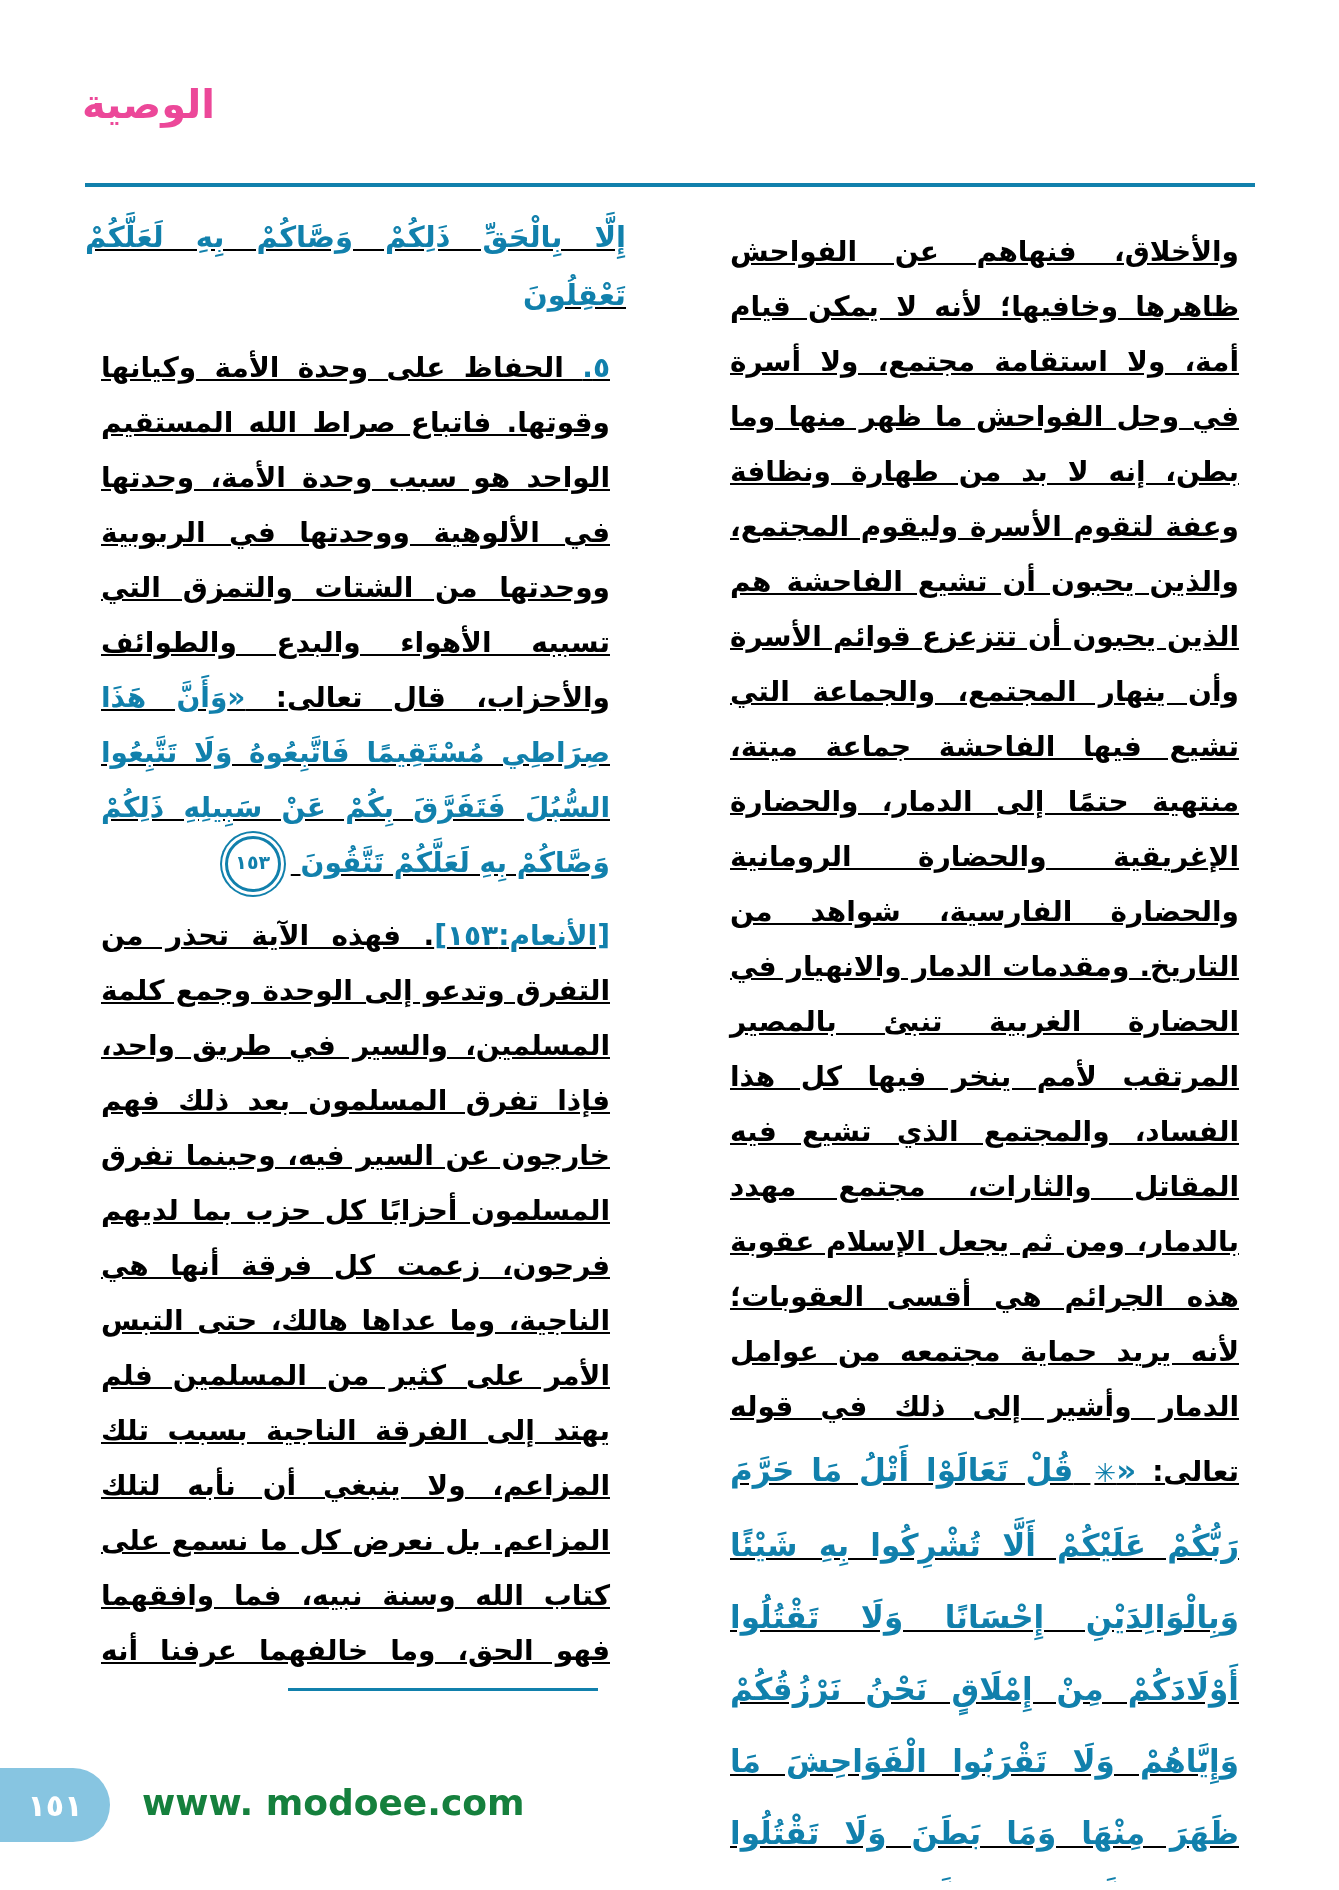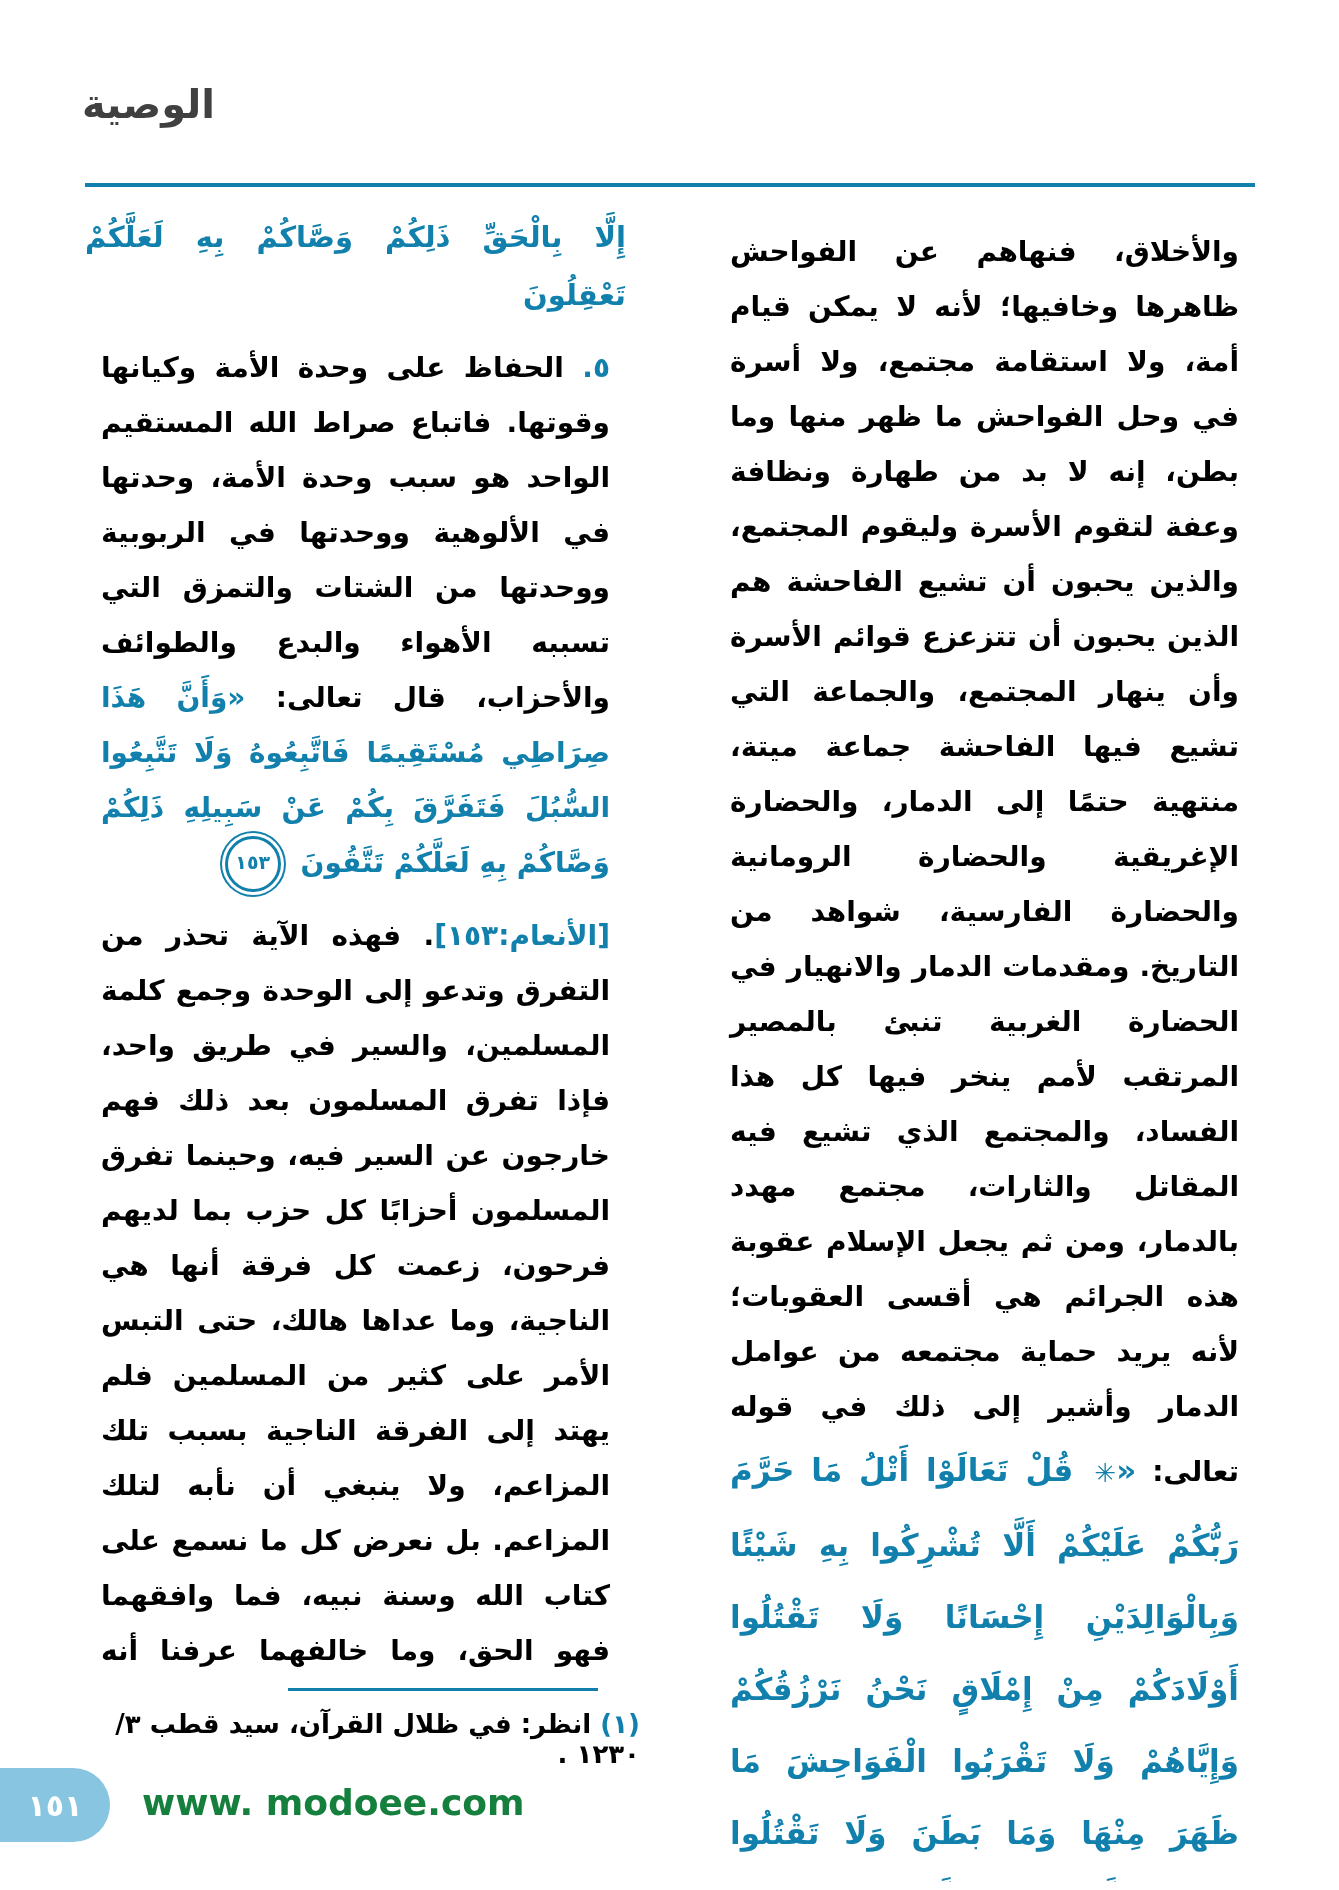--- a/index.html
+++ b/index.html
@@ -4,31 +4,31 @@
 <style>
   html,body{margin:0;padding:0;}
   body{
     width:1339px;height:1890px;background:#ffffff;position:relative;overflow:hidden;
     font-family:"DejaVu Sans", sans-serif;
   }
   .teal{color:#1180ac;}
   
   .header-title{
     position:absolute;top:84px;left:82px;
-    color:#404040;font-size:40px;font-weight:bold;line-height:1;
+    color:#ec4899;font-size:40px;font-weight:bold;line-height:1;
   }
   .header-rule{
     position:absolute;top:183px;left:85px;width:1170px;height:4px;background:#1180ac;
   }
   
   .columns{
     position:absolute;top:208px;left:85px;width:1170px;
     display:flex;gap:88px;direction:rtl;
   }
-  .col{width:541px;}
+  .col{width:541px;text-decoration:underline;}
   .col-first{height:1674px;overflow:hidden;}
   .col-second{height:1472px;overflow:hidden;}
   .body-text{
     margin:16px;color:#000;font-size:28px;font-weight:bold;line-height:55px;
     text-align:justify;direction:rtl;
   }
   .quran{font-weight:bold;}
   .verse-tail{
     margin:0;font-size:29px;line-height:58px;text-align:justify;direction:rtl;
   }
@@ -82,19 +82,18 @@
 
 
     <p class="body-text"><span class="teal">٥.</span><span> الحفاظ على وحدة الأمة وكيانها وقوتها. فاتباع صراط الله المستقيم الواحد هو سبب وحدة الأمة، وحدتها في الألوهية ووحدتها في الربوبية ووحدتها من الشتات والتمزق التي تسببه الأهواء والبدع والطوائف والأحزاب، قال تعالى: </span><span class="teal quran"><span class="bracket">«</span><span>وَأَنَّ هَذَا صِرَاطِي مُسْتَقِيمًا فَاتَّبِعُوهُ وَلَا تَتَّبِعُوا السُّبُلَ فَتَفَرَّقَ بِكُمْ عَنْ سَبِيلِهِ ذَلِكُمْ وَصَّاكُمْ بِهِ لَعَلَّكُمْ تَتَّقُونَ</span> <span class="ayah-medallion"><span>١٥٣</span></span></span></p>
 
     <p class="body-text"><span class="teal">[الأنعام:١٥٣]</span><span>. فهذه الآية تحذر من التفرق وتدعو إلى الوحدة وجمع كلمة المسلمين، والسير في طريق واحد، فإذا تفرق المسلمون بعد ذلك فهم خارجون عن السير فيه، وحينما تفرق المسلمون أحزابًا كل حزب بما لديهم فرحون، زعمت كل فرقة أنها هي الناجية، وما عداها هالك، حتى التبس الأمر على كثير من المسلمين فلم يهتد إلى الفرقة الناجية بسبب تلك المزاعم، ولا ينبغي أن نأبه لتلك المزاعم. بل نعرض كل ما نسمع على كتاب الله وسنة نبيه، فما وافقهما فهو الحق، وما خالفهما عرفنا أنه باطل وهذا هو الميزان الذي</span></p>
   </div>
 </div>
 
 <div class="footnote">
   <div class="footnote-rule"></div>
-  <div class="footnote-text"><span class="teal">(١)</span> <span>انظر: في ظلال القرآن، سيد قطب ٣/ ١٢٣٠ .</span></div>
 </div>
 
 <div class="page-tab">
     <span>١٥١</span>
   </div>
 <div class="website">www. modoee.com</div>
 
 </body></html>

